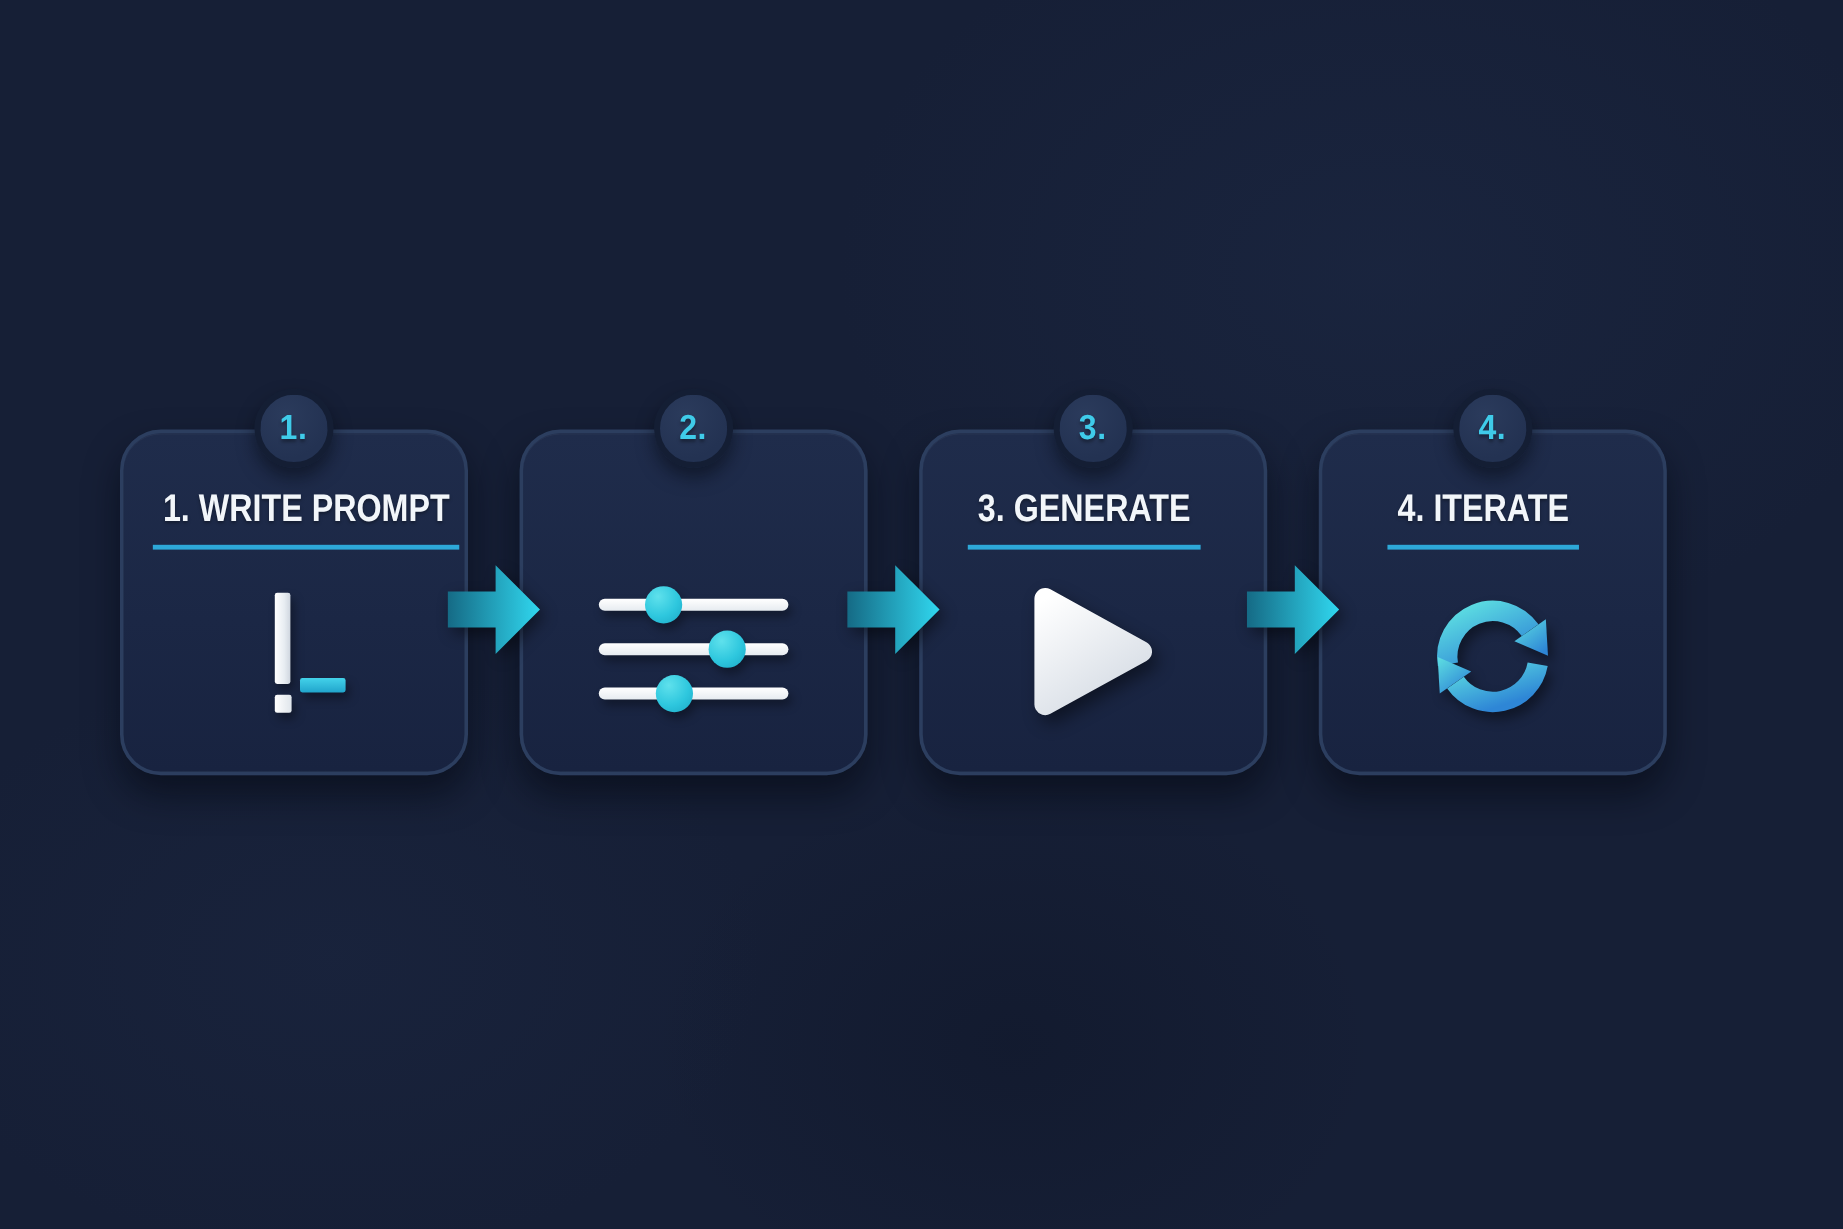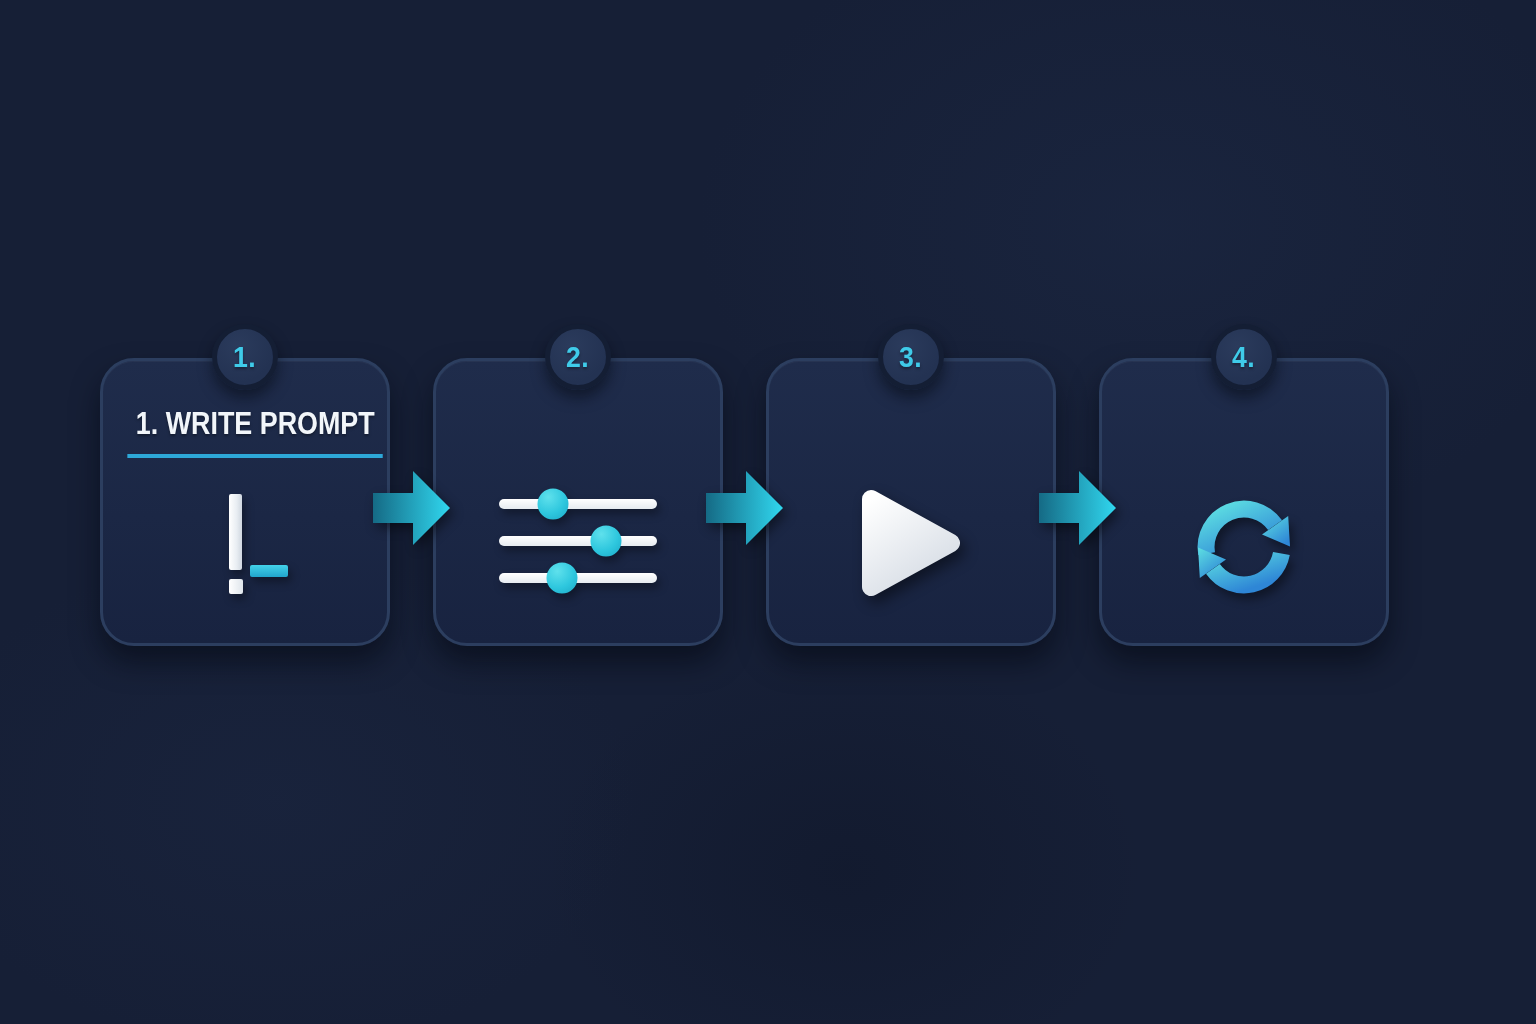--- a/index.html
+++ b/index.html
@@ -218,20 +218,23 @@
         </linearGradient>
       </defs>
       <polygon points="0,24 40,24 40,2 77,39 40,76 40,54 0,54" fill="url(#ag2)"></polygon>
     </svg>
   </div>
 
   <div class="card card-3">
     <div class="badge">
       <span class="badge-num">3.</span>
     </div>
+    <div class="title-wrap">
+      <span class="title">3. GENERATE</span>
+    </div>
     <div class="icon-area icon-play">
       <div class="play-box">
         <svg width="112" height="116" viewBox="0 0 112 116" aria-hidden="true">
           <defs>
             <linearGradient id="pg1" x1="0" y1="0" x2="0.6" y2="1">
               <stop offset="0" stop-color="#ffffff"></stop>
                 <stop offset="1" stop-color="#d8dee6"></stop>
             </linearGradient>
           </defs>
           <path d="M 16 14 L 96 58 L 16 102 Z" fill="url(#pg1)" stroke="url(#pg1)" stroke-width="18" stroke-linejoin="round"></path>
@@ -248,20 +251,23 @@
             <stop offset="1" stop-color="#30d7ef"></stop>
         </linearGradient>
       </defs>
       <polygon points="0,24 40,24 40,2 77,39 40,76 40,54 0,54" fill="url(#ag3)"></polygon>
     </svg>
   </div>
 
   <div class="card card-4">
     <div class="badge">
       <span class="badge-num">4.</span>
+    </div>
+    <div class="title-wrap">
+      <span class="title">4. ITERATE</span>
     </div>
     <div class="icon-area icon-refresh">
       <div class="refresh-box">
         <svg width="120" height="120" viewBox="0 0 120 120" aria-hidden="true">
           <defs>
             <linearGradient id="rg1" x1="0" y1="0" x2="0.7" y2="1">
               <stop offset="0" stop-color="#5ee0e2"></stop>
                 <stop offset="1" stop-color="#2e86d6"></stop>
             </linearGradient>
           </defs>

